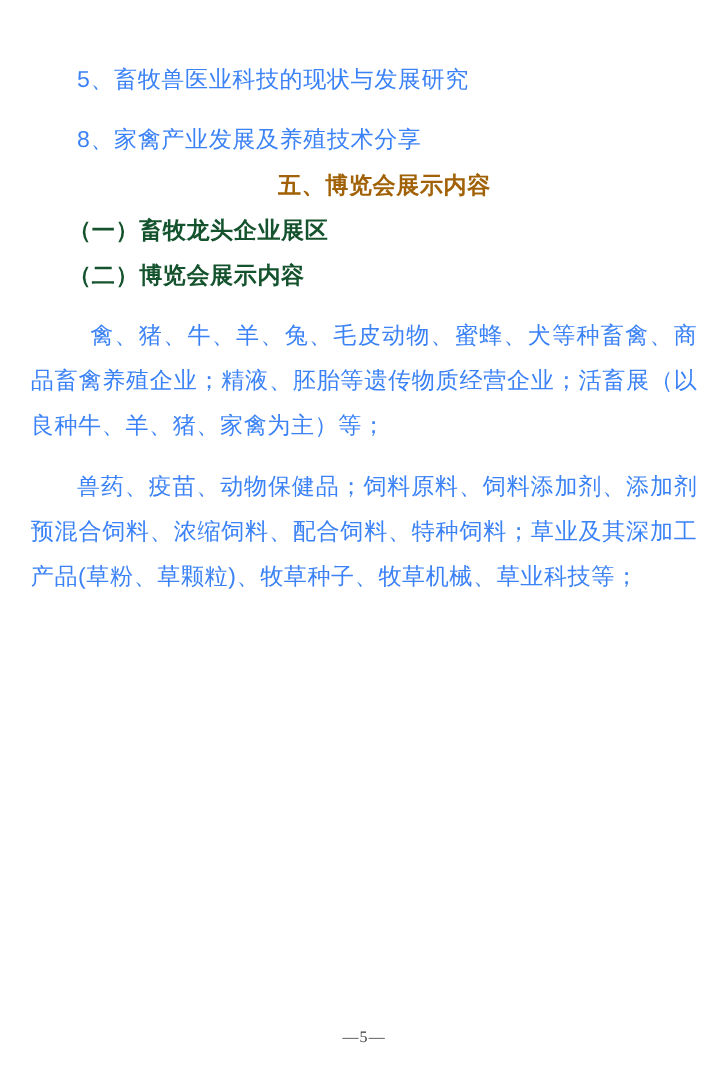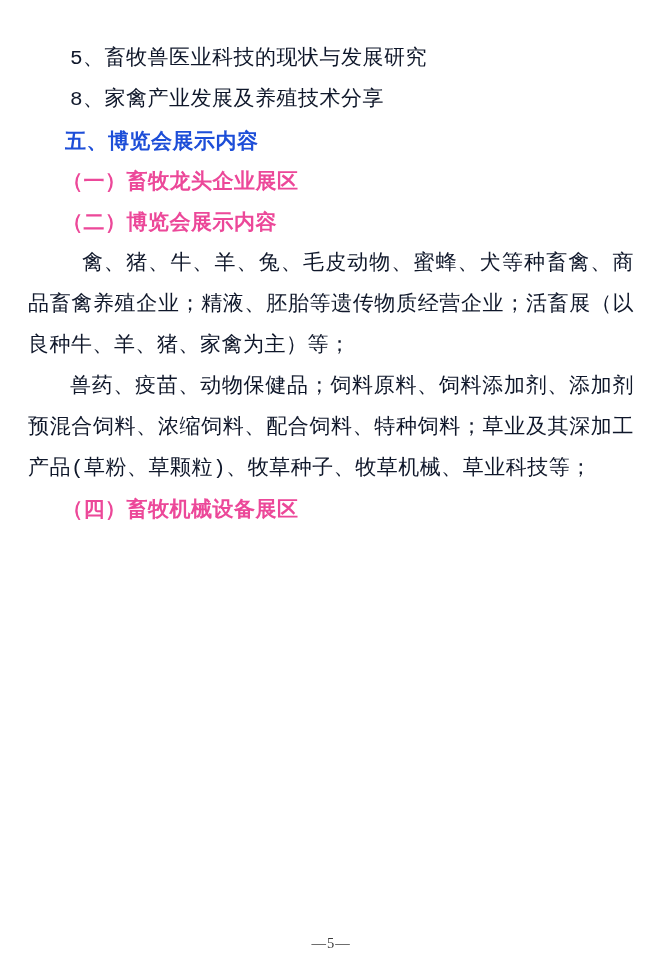--- a/index.html
+++ b/index.html
@@ -27,33 +27,35 @@
     width: 606px;
   }
   .line {
     font-size: 21px;
     line-height: 41px;
     letter-spacing: 0.5px;
     margin: 0;
     padding: 0;
   }
   .body-para {
-    font-family: Liberation Mono, monospace;
-    color: #0f172a;
+    font-family: Liberation Sans, sans-serif;
+    color: #3b82f6;
     text-align: justify;
+    margin-top: 14px;
   }
   .h1 {
     font-family: "Liberation Sans", "DejaVu Sans", sans-serif;
     font-weight: 700;
-    color: #1d4ed8;
+    color: #a16207;
+    text-align: center;
   }
   .h2 {
     font-family: "Liberation Serif", "DejaVu Serif", serif;
     font-weight: 700;
-    color: #ec4899;
+    color: #14532d;
   }
   .ind-2   { text-indent: 42px; }
   .ind-deep{ text-indent: 54px; }
   .ind-h1  { text-indent: 37px; }
   .ind-h2  { text-indent: 34px; }
   .page-num {
     position: absolute;
     left: 0;
     top: 933px;
     width: 662px;
@@ -81,19 +83,18 @@
     <div class="line h2 ind-h2">（一）畜牧龙头企业展区</div>
 
 
     <div class="line h2 ind-h2">（二）博览会展示内容</div>
 
     <div class="line body-para ind-deep">禽、猪、牛、羊、兔、毛皮动物、蜜蜂、犬等种畜禽、商品畜禽养殖企业；精液、胚胎等遗传物质经营企业；活畜展（以良种牛、羊、猪、家禽为主）等；</div>
 
 
     <div class="line body-para ind-2">兽药、疫苗、动物保健品；饲料原料、饲料添加剂、添加剂预混合饲料、浓缩饲料、配合饲料、特种饲料；草业及其深加工产品(草粉、草颗粒)、牧草种子、牧草机械、草业科技等；</div>
 
-    <div class="line h2 ind-h2">（四）畜牧机械设备展区</div>
 
 
   </div>
 
   <div class="page-num">—5—</div>
 </div>
 
 </body></html>

